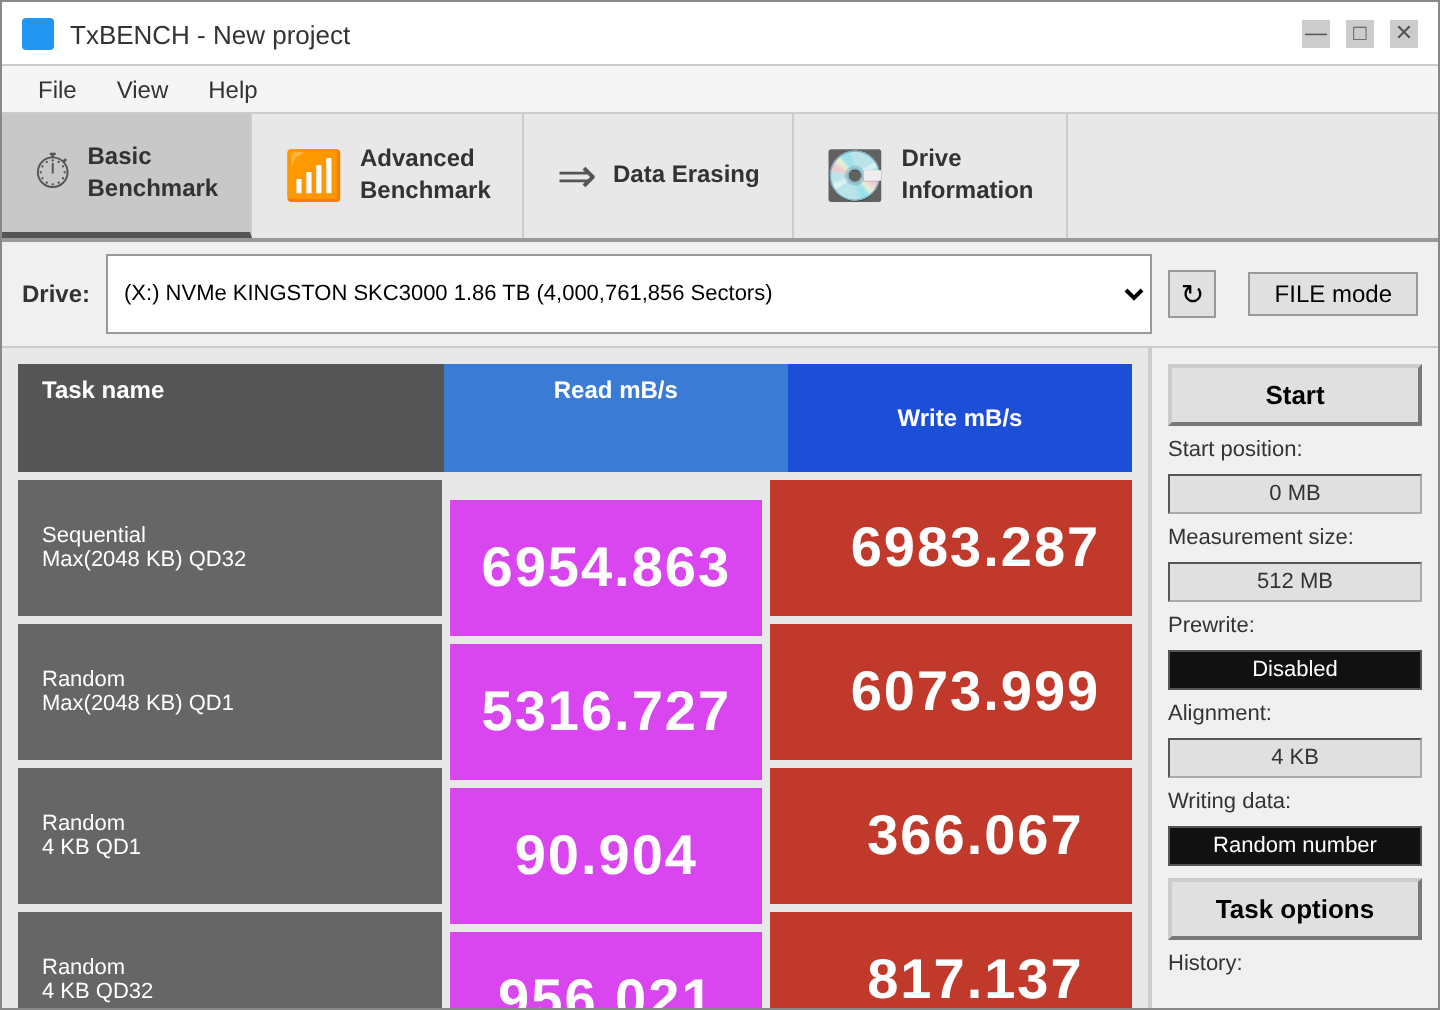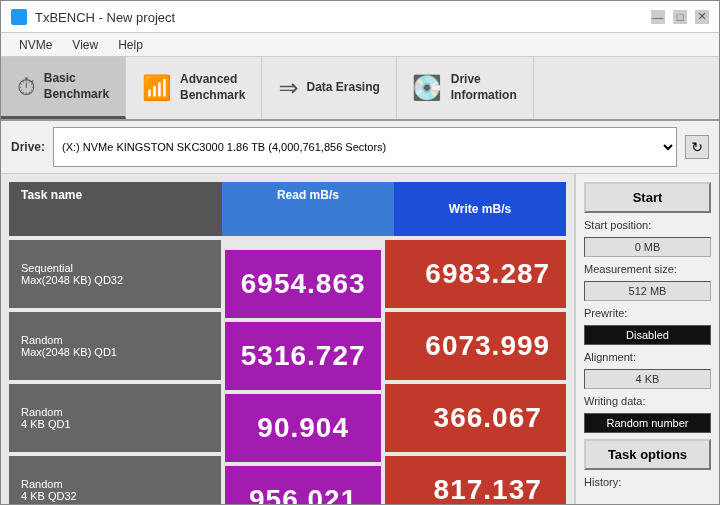--- a/index.html
+++ b/index.html
@@ -171,21 +171,21 @@
       background: #666;
       color: #fff;
       font-size: 11px;
       padding: 8px 12px;
       height: 100%;
       display: flex;
       align-items: center;
     }
     .bench-read {
       flex: 1;
-      background: #a21caf;
+      background: #d946ef;
       color: #fff;
       font-size: 28px;
       font-weight: bold;
       text-align: center;
       height: 100%;
       display: flex;
       align-items: center;
       justify-content: center;
       letter-spacing: 1px;
       margin-top: 20px;
@@ -252,21 +252,21 @@
     <span>TxBENCH - New project</span>
   </div>
   <div class="title-bar-controls">
     <button class="title-btn">—</button>
     <button class="title-btn">□</button>
     <button class="title-btn">✕</button>
   </div>
 </div>
 
 <div class="menu-bar">
-  <span class="menu-item">NVMe</span>
+  <span class="menu-item">File</span>
   <span class="menu-item">View</span>
   <span class="menu-item">Help</span>
 </div>
 
 <div class="toolbar">
   <div class="toolbar-btn active">
     <span class="toolbar-icon">⏱</span>
     <span class="toolbar-label">Basic<br>Benchmark</span>
   </div>
   <div class="toolbar-btn">
@@ -282,20 +282,21 @@
     <span class="toolbar-label">Drive<br>Information</span>
   </div>
 </div>
 
 <div class="drive-bar">
   <span class="drive-label">Drive:</span>
   <select class="drive-select">
     <option>(X:) NVMe KINGSTON SKC3000  1.86 TB (4,000,761,856 Sectors)</option>
   </select>
   <button class="drive-refresh-btn">↻</button>
+  <button class="file-mode-btn">FILE mode</button>
 </div>
 
 <div class="main">
 
   <div class="bench-area">
 
     <div class="bench-header">
       <div class="col-name">Task name</div>
       <div class="col-read">Read mB/s</div>
       <div class="col-write">Write mB/s</div>

